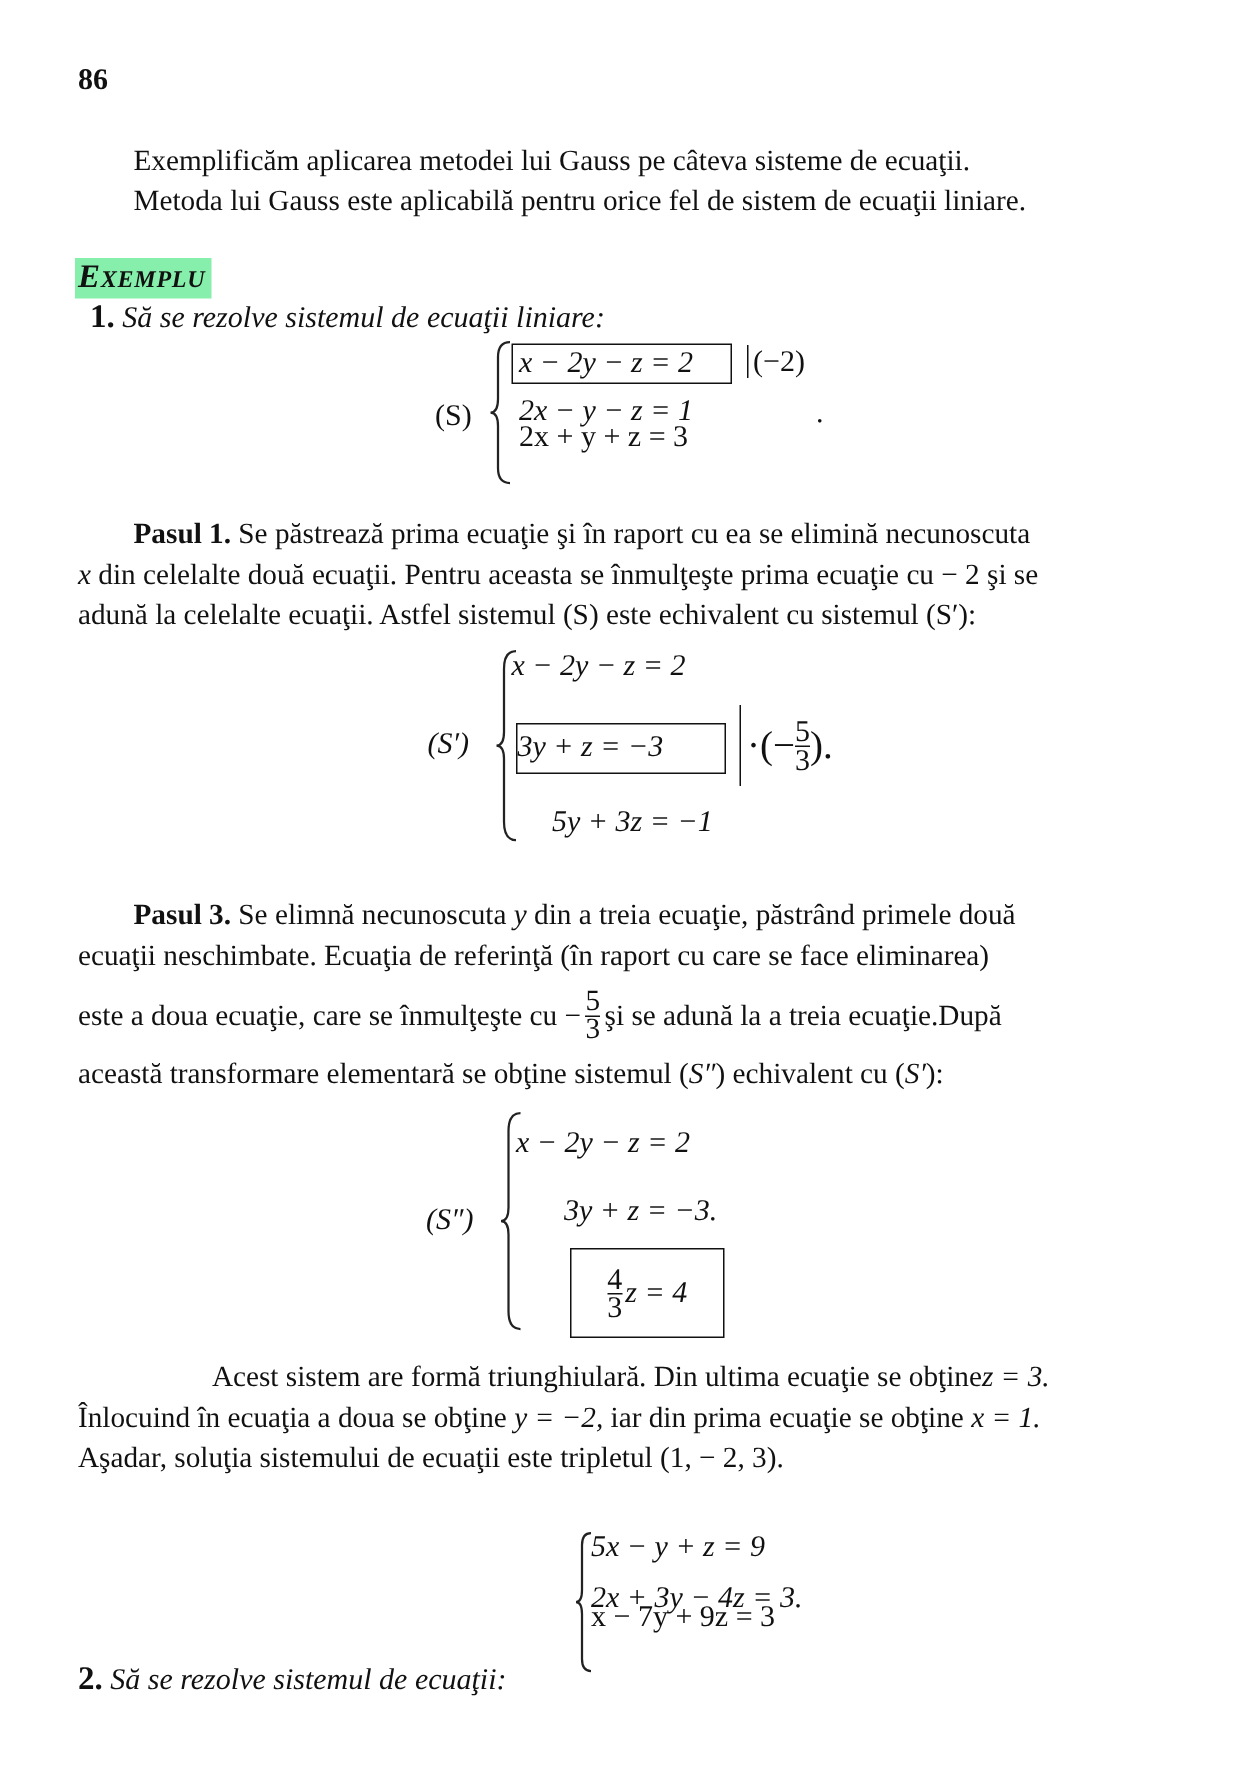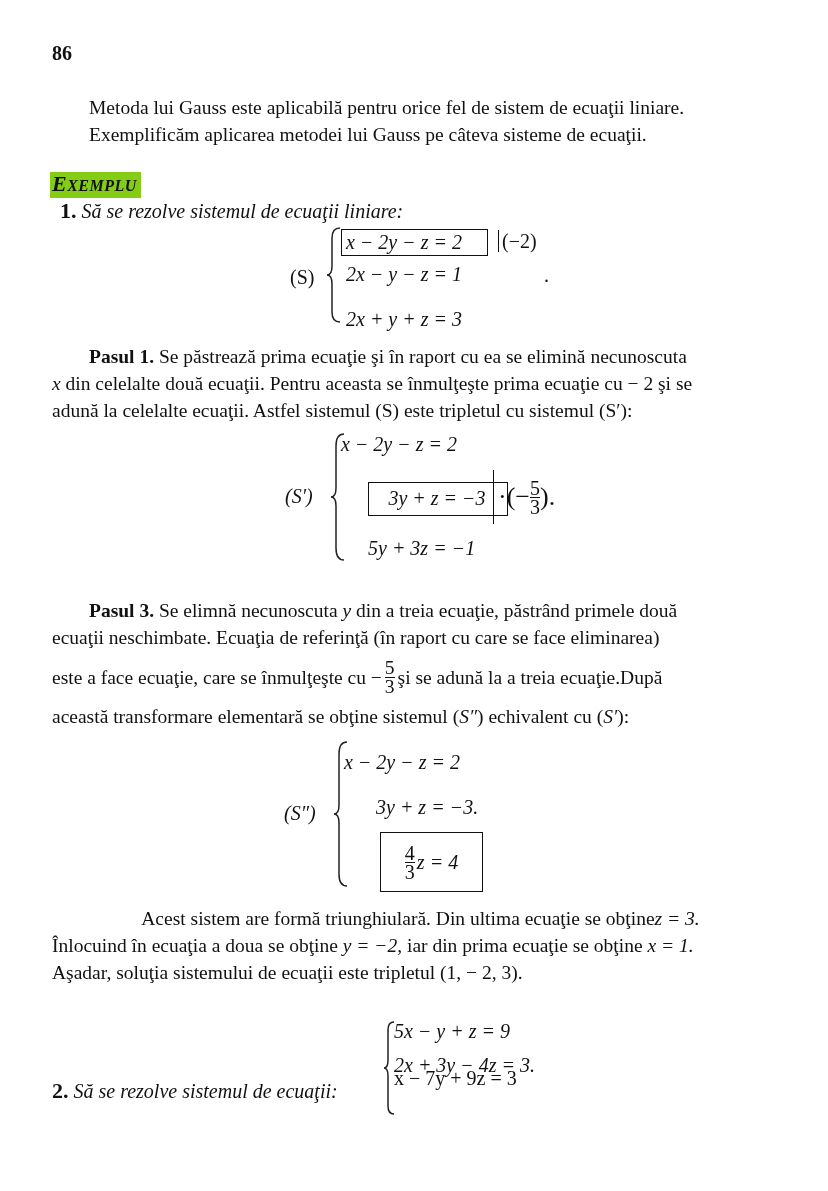--- a/index.html
+++ b/index.html
@@ -6,21 +6,21 @@
   body {
     width: 828px; height: 1191px; position: relative; overflow: hidden;
     font-family: "Liberation Serif", "DejaVu Serif", serif;
     color: #111111;
   }
   .abs { position: absolute; }
   .pagenum { left: 52px; top: 42px; font-size: 20px; font-weight: bold; }
   .para { font-size: 19.5px; line-height: 27px; white-space: nowrap; }
   .intro { left: 89px; top: 94px; }
   .badge {
-    left: 50px; top: 172px; background: #84cc16; padding: 0 4px 0 2px;
+    left: 50px; top: 172px; background: #86efac; padding: 0 4px 0 2px;
     font-style: italic; font-weight: bold; font-size: 22px; line-height: 24px;
     letter-spacing: 0.5px;
   }
   .badge .small { font-size: 16px; }
   .ex-title { font-size: 20px; white-space: nowrap; }
   .ex-title .num { font-weight: bold; font-style: normal; font-size: 22px; }
   .ex-title .txt { font-style: italic; }
   .math { font-family: "Liberation Serif", "DejaVu Serif", serif; font-size: 20px; white-space: nowrap; }
   .math i { font-style: italic; }
   .boxed { border: 1.6px solid #111; }
@@ -29,75 +29,75 @@
   .frac .n { display: block; }
   .frac .d { display: block; border-top: 1.2px solid #111; }
   .bar { border-left: 1.4px solid #111; }
 </style>
 </head>
 <body>
 
 <div class="abs pagenum">86</div>
 
 <div class="abs para intro">
+  <div>Exemplificăm aplicarea metodei lui Gauss pe câteva sisteme de ecuaţii.</div>
   <div>Metoda lui Gauss este aplicabilă pentru orice fel de sistem de ecuaţii liniare.</div>
-  <div>Exemplificăm aplicarea metodei lui Gauss pe câteva sisteme de ecuaţii.</div>
 </div>
 
 <div class="abs badge"><span>E</span><span class="small">XEMPLU</span></div>
 
 <div class="abs ex-title" style="left:60px; top:198px;">
   <span class="num">1.</span>
   <span class="txt">Să se rezolve sistemul de ecuaţii liniare:</span>
 </div>
 
 <div class="abs math" style="left:290px; top:266px;">(S)</div>
 <svg class="abs" style="left:326px; top:226px;" width="16" height="98">
   <path d="M14 2 Q6 2 6 12 L6 40 Q6 49 1 49 Q6 49 6 58 L6 86 Q6 96 14 96" fill="none" stroke="#222" stroke-width="1.5"></path>
 </svg>
 <div class="abs math boxed" style="left:341px; top:229px; width:141px; height:25px; line-height:24px; padding-left:4px;">
   <span style="font-style:italic;">x − 2y − z = 2</span>
 </div>
 <div class="abs math" style="left:494px; top:230px; padding-left:4px;">
   <span class="bar" style="padding-left:3px;">(−2)</span>
 </div>
 <div class="abs math" style="left:346px; top:263px; font-style:italic;">2x − y − z = 1</div>
-<div class="abs math" style="left:346px; top:308px; font-style:italic;">2x + y + z = 3</div>
+<div class="abs math" style="left:346px; top:280px; ">2x + y + z = 3</div>
 <div class="abs math" style="left:544px; top:264px;">.</div>
 
 <div class="abs para" style="left:52px; top:343px; text-align:justify; width:700px;">
   <div style="padding-left:37px;"><span class="bold">Pasul 1.</span> <span>Se păstrează prima ecuaţie şi în raport cu ea se elimină necunoscuta</span></div>
   <div><i>x</i> <span>din celelalte două ecuaţii. Pentru aceasta se înmulţeşte prima ecuaţie cu − 2  şi se</span></div>
-  <div>adună la celelalte ecuaţii. Astfel sistemul (S) este tripletul cu sistemul (S′):</div>
+  <div>adună la celelalte ecuaţii. Astfel sistemul (S) este echivalent cu sistemul (S′):</div>
 </div>
 
 <div class="abs math" style="left:285px; top:485px; font-style:italic;">(S′)</div>
 <svg class="abs" style="left:330px; top:432px;" width="16" height="130">
   <path d="M14 2 Q6 2 6 14 L6 56 Q6 65 1 65 Q6 65 6 74 L6 116 Q6 128 14 128" fill="none" stroke="#222" stroke-width="1.5"></path>
 </svg>
 <div class="abs math" style="left:341px; top:433px; font-style:italic;">x − 2y − z = 2</div>
-<div class="abs math boxed" style="left:368px; top:482px; width:136px; height:32px; line-height:30px; text-align:center; padding-right:2px; font-style:italic;">
+<div class="abs math boxed" style="left:344px; top:482px; width:136px; height:32px; line-height:30px; text-align:left; padding-right:2px; font-style:italic;">
   <span>3y + z = −3</span>
 </div>
 <div class="abs bar" style="left:493px; top:470px; height:54px;"></div>
 <div class="abs math" style="left:498px; top:470px; height:54px; display:flex; align-items:center;">
   <span style="font-size:26px;">·(−</span>
   <span class="frac">
       <span class="n">5</span>
       <span class="d">3</span>
     </span>
   <span style="font-size:26px;">).</span>
 </div>
 <div class="abs math" style="left:368px; top:537px; font-style:italic;">5y + 3z = −1</div>
 
 <div class="abs para" style="left:52px; top:597px; width:700px;">
   <div style="padding-left:37px;"><span class="bold">Pasul 3.</span> <span>Se elimnă necunoscuta</span> <i>y</i> <span>din a treia ecuaţie, păstrând primele două</span></div>
   <div>ecuaţii neschimbate. Ecuaţia de referinţă (în raport cu care se face eliminarea)</div>
   <div style="height:48px; display:flex; align-items:center; margin-top:2px;">
-    <span>este a face ecuaţie, care se înmulţeşte cu −</span>
+    <span>este a doua ecuaţie, care se înmulţeşte cu −</span>
     <span class="frac" style="margin:0 3px;">
         <span class="n">5</span>
         <span class="d">3</span>
       </span>
     <span>şi se adună la a treia ecuaţie.După</span>
   </div>
   <div style="margin-top:2px;"><span>această transformare elementară se obţine sistemul (</span><i>S″</i><span>) echivalent cu (</span><i>S′</i><span>):</span></div>
 </div>
 
 <div class="abs math" style="left:284px; top:802px; font-style:italic;">(S″)</div>
@@ -116,21 +116,21 @@
 
 <div class="abs para" style="left:52px; top:905px; width:700px;">
   <div style="padding-left:37px; display:flex; justify-content:center;">
       <span>Acest sistem are formă triunghiulară. Din ultima ecuaţie se obţine</span>
       <i>z = 3.</i>
     </div>
   <div><span>Înlocuind în ecuaţia a doua se obţine</span> <i>y = −2,</i> <span>iar din prima ecuaţie se obţine</span> <i>x = 1.</i></div>
   <div>Aşadar, soluţia sistemului de ecuaţii este tripletul (1, − 2, 3).</div>
 </div>
 
-<div class="abs ex-title" style="left:52px; top:1078px;">
+<div class="abs ex-title" style="left:52px; top:1106px;">
   <span class="num">2.</span>
   <span class="txt">Să se rezolve sistemul de ecuaţii:</span>
 </div>
 <svg class="abs" style="left:382px; top:1020px;" width="14" height="96">
   <path d="M12 2 Q6 2 6 10 L6 40 Q6 48 2 48 Q6 48 6 56 L6 86 Q6 94 12 94" fill="none" stroke="#222" stroke-width="1.5"></path>
 </svg>
 <div class="abs math" style="left:394px; top:1020px; font-style:italic;">5x − y + z = 9</div>
 <div class="abs math" style="left:394px; top:1054px; font-style:italic;font-family:Liberation Serif, serif;">2x + 3y − 4z = 3.</div>
 <div class="abs math" style="left:394px; top:1067px; ">x − 7y + 9z = 3</div>
 

